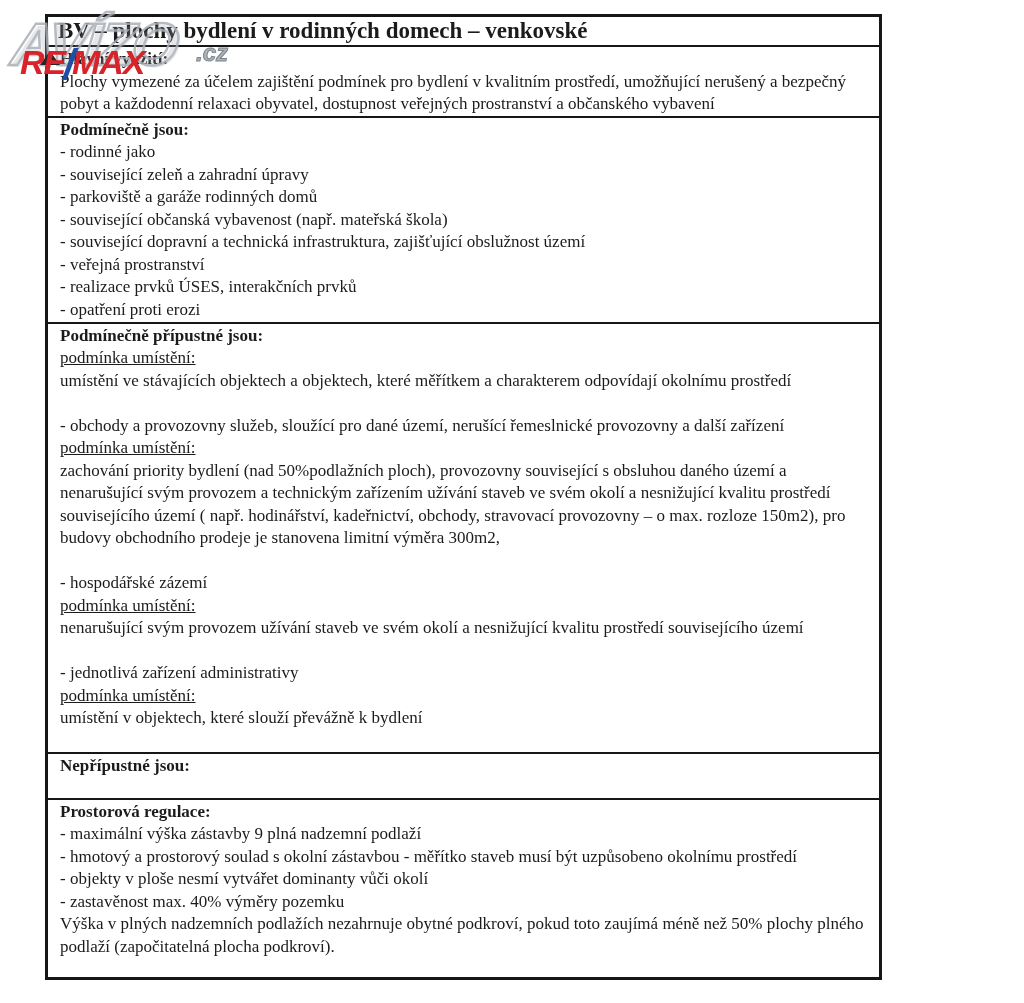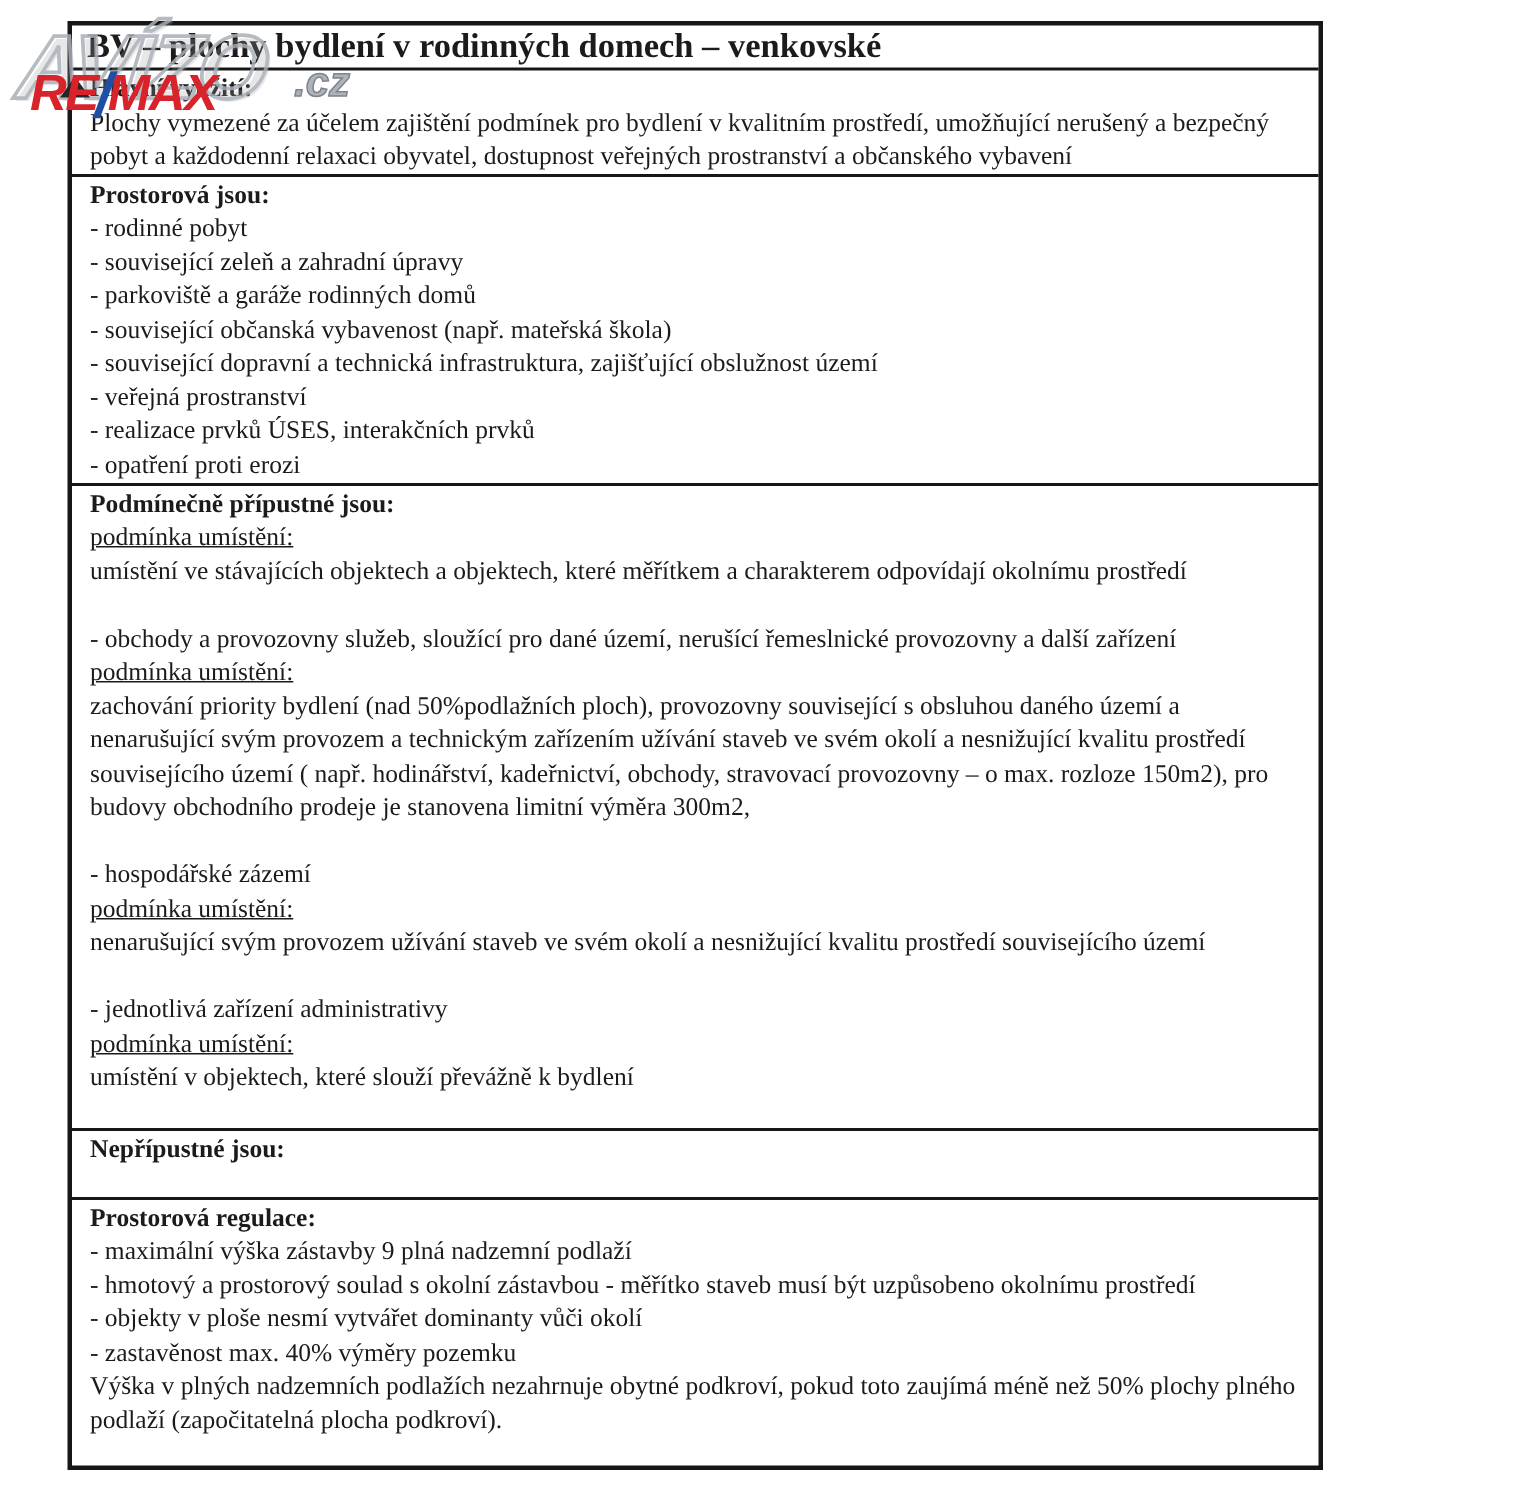--- a/index.html
+++ b/index.html
@@ -54,21 +54,21 @@
     -webkit-text-stroke:2.5px var(--watermark-grey,#b1b5bb);
     text-shadow:2px 2px 0 rgba(158,163,170,0.30);
     transform:skewX(-6deg);
     opacity:.85;
     white-space:nowrap;
   }
   #wm-cz{
     position:absolute;left:196px;top:39px;
     font-family:"Liberation Sans", sans-serif;
     font-style:italic;font-weight:bold;
-    font-size:28px;
+    font-size:24px;
     color:var(--watermark-grey,#8f959d);
     -webkit-text-stroke:1px #787e86;
     opacity:.95;
   }
   #wm-triangle{
     position:absolute;left:40px;top:51px;
     width:0;height:0;
     border-left:10px solid transparent;
     border-right:10px solid transparent;
     border-bottom:14px solid #262626;
@@ -99,22 +99,22 @@
     <div class="row title-row">
       <span>BV – plochy bydlení v rodinných domech – venkovské</span>
     </div>
 
     <div class="row" id="sec-main-use">
       <div class="hdr">Hlavní využití:</div>
       <div>Plochy vymezené za účelem zajištění podmínek pro bydlení v kvalitním prostředí, umožňující nerušený a bezpečný pobyt a každodenní relaxaci obyvatel, dostupnost veřejných prostranství a občanského vybavení</div>
     </div>
 
     <div class="row" id="sec-permitted">
-      <div class="hdr">Prostorová jsou:</div>
-      <div>- rodinné pobyt</div>
+      <div class="hdr">Podmínečně jsou:</div>
+      <div>- rodinné jako</div>
       <div>- související zeleň a zahradní úpravy</div>
       <div>- parkoviště a garáže rodinných domů</div>
       <div>- související občanská vybavenost (např. mateřská škola)</div>
       <div>- související dopravní a technická infrastruktura, zajišťující obslužnost území</div>
       <div>- veřejná prostranství</div>
       <div>- realizace prvků ÚSES, interakčních prvků</div>
       <div>- opatření proti erozi</div>
     </div>
 
     <div class="row" id="sec-conditional">

